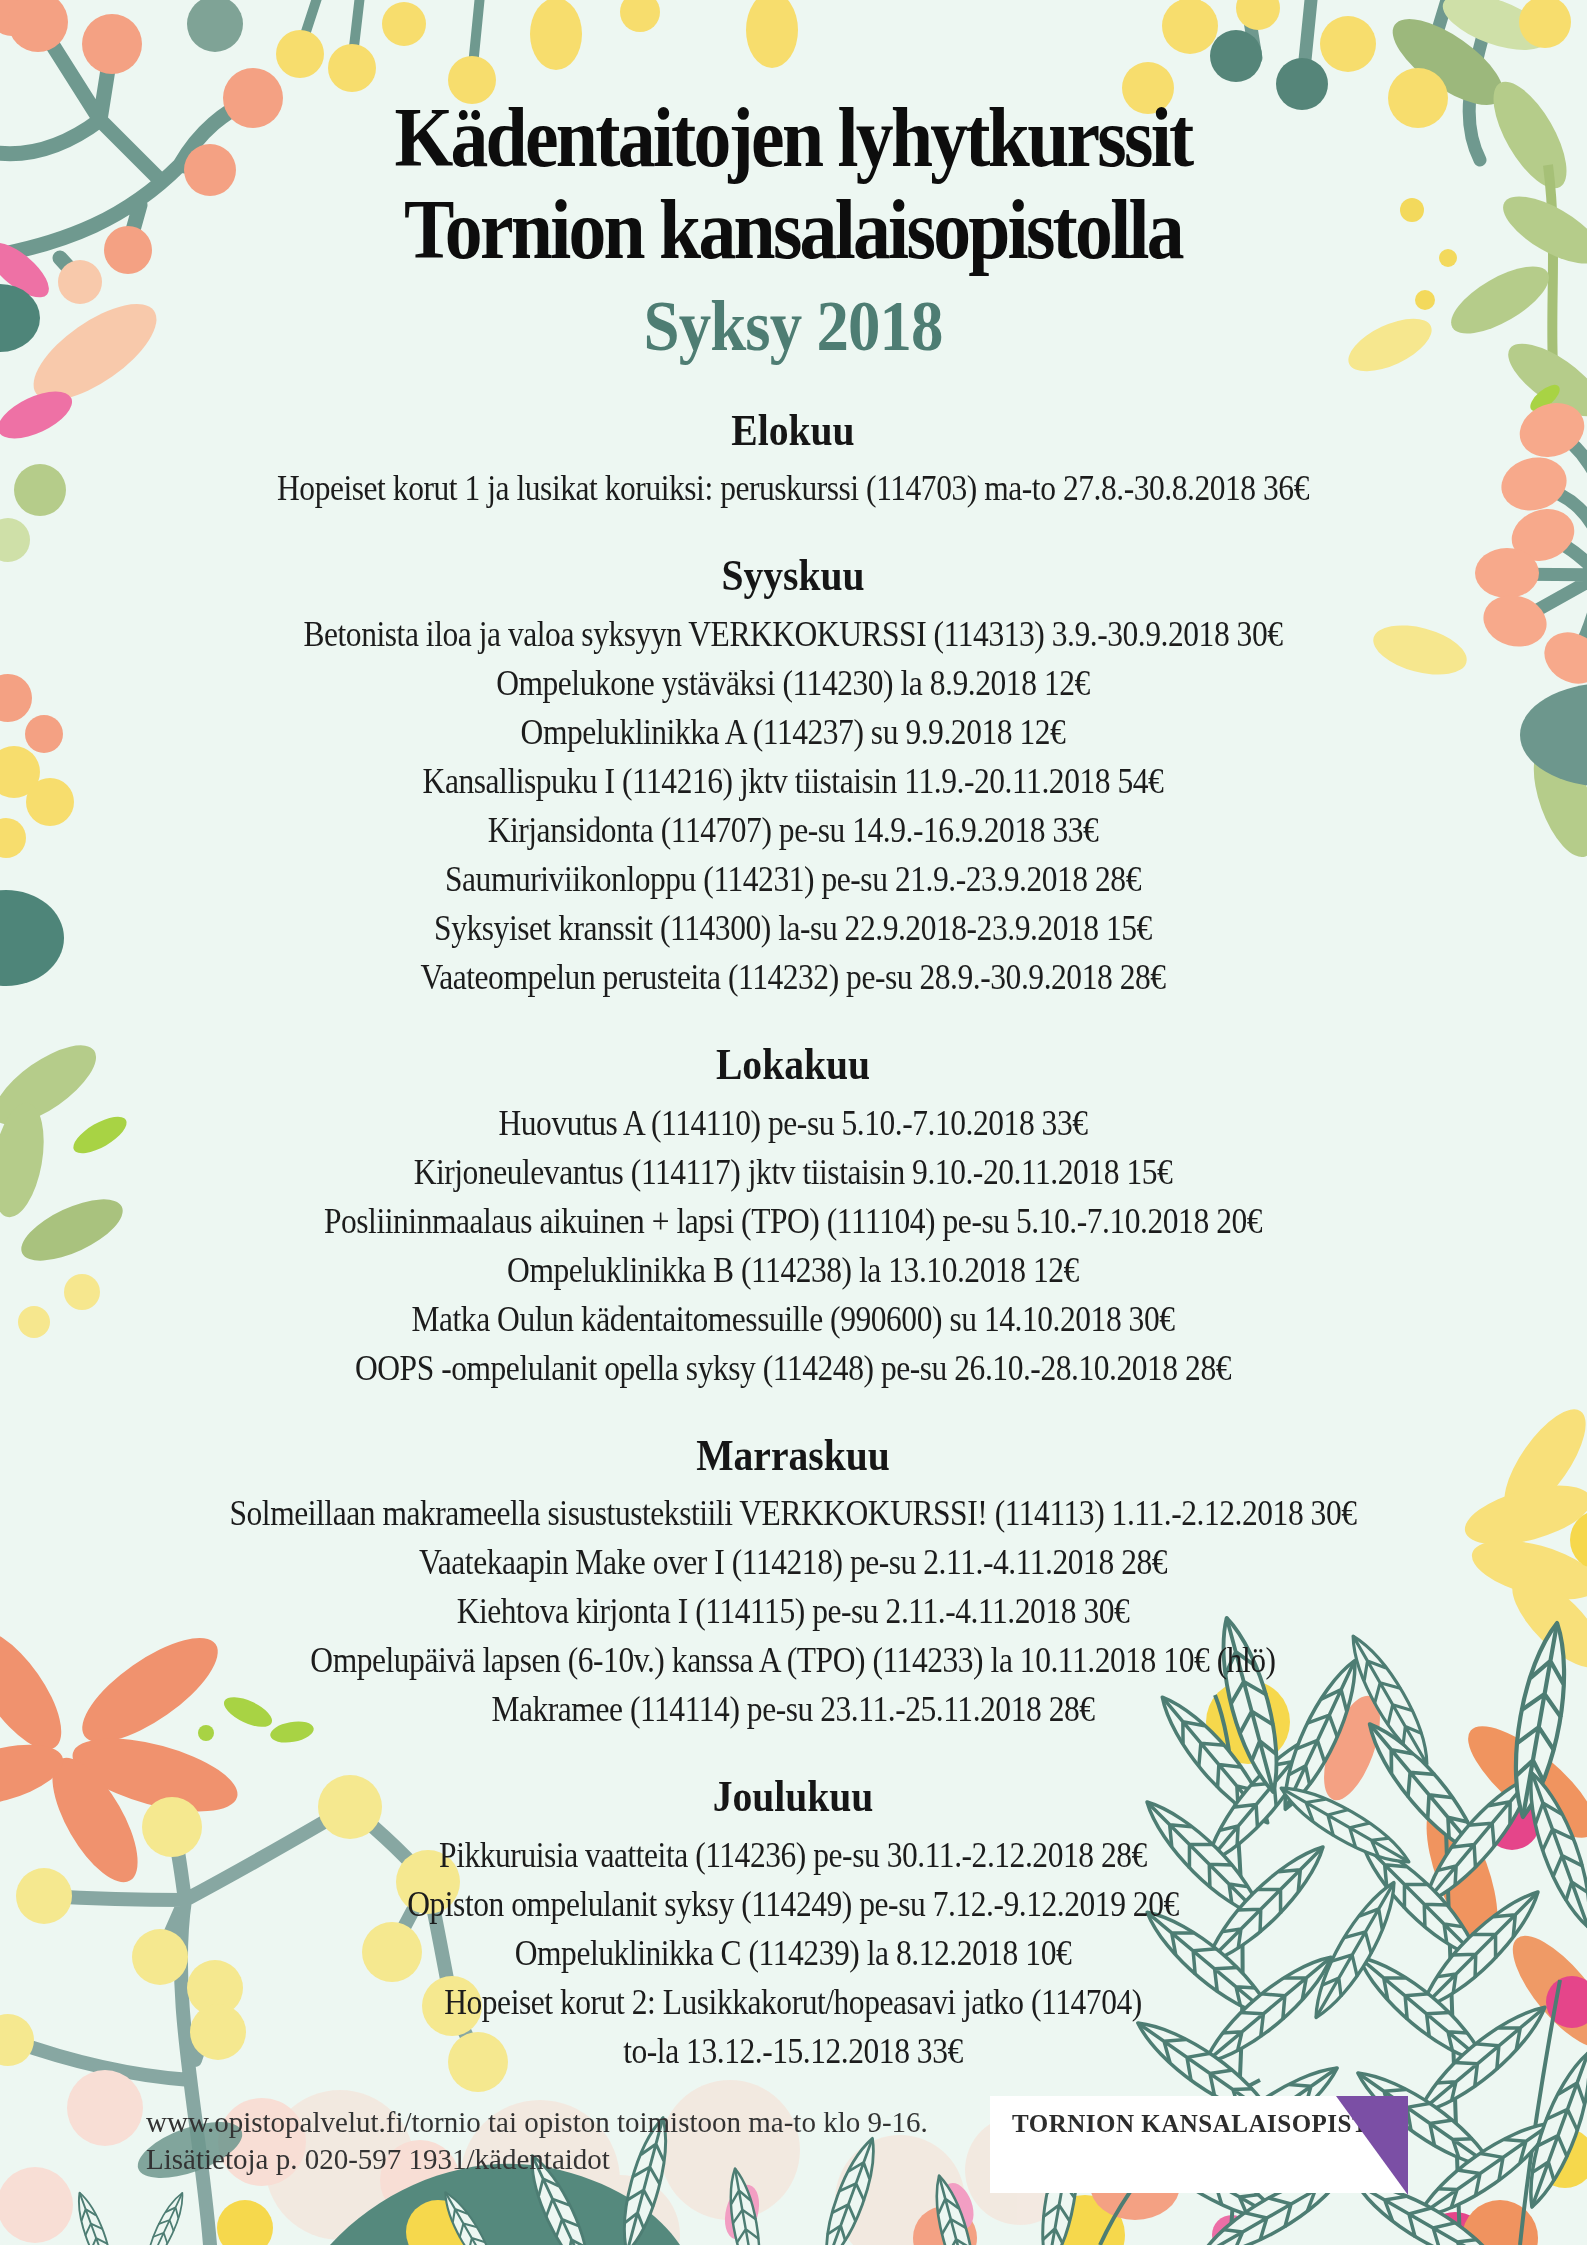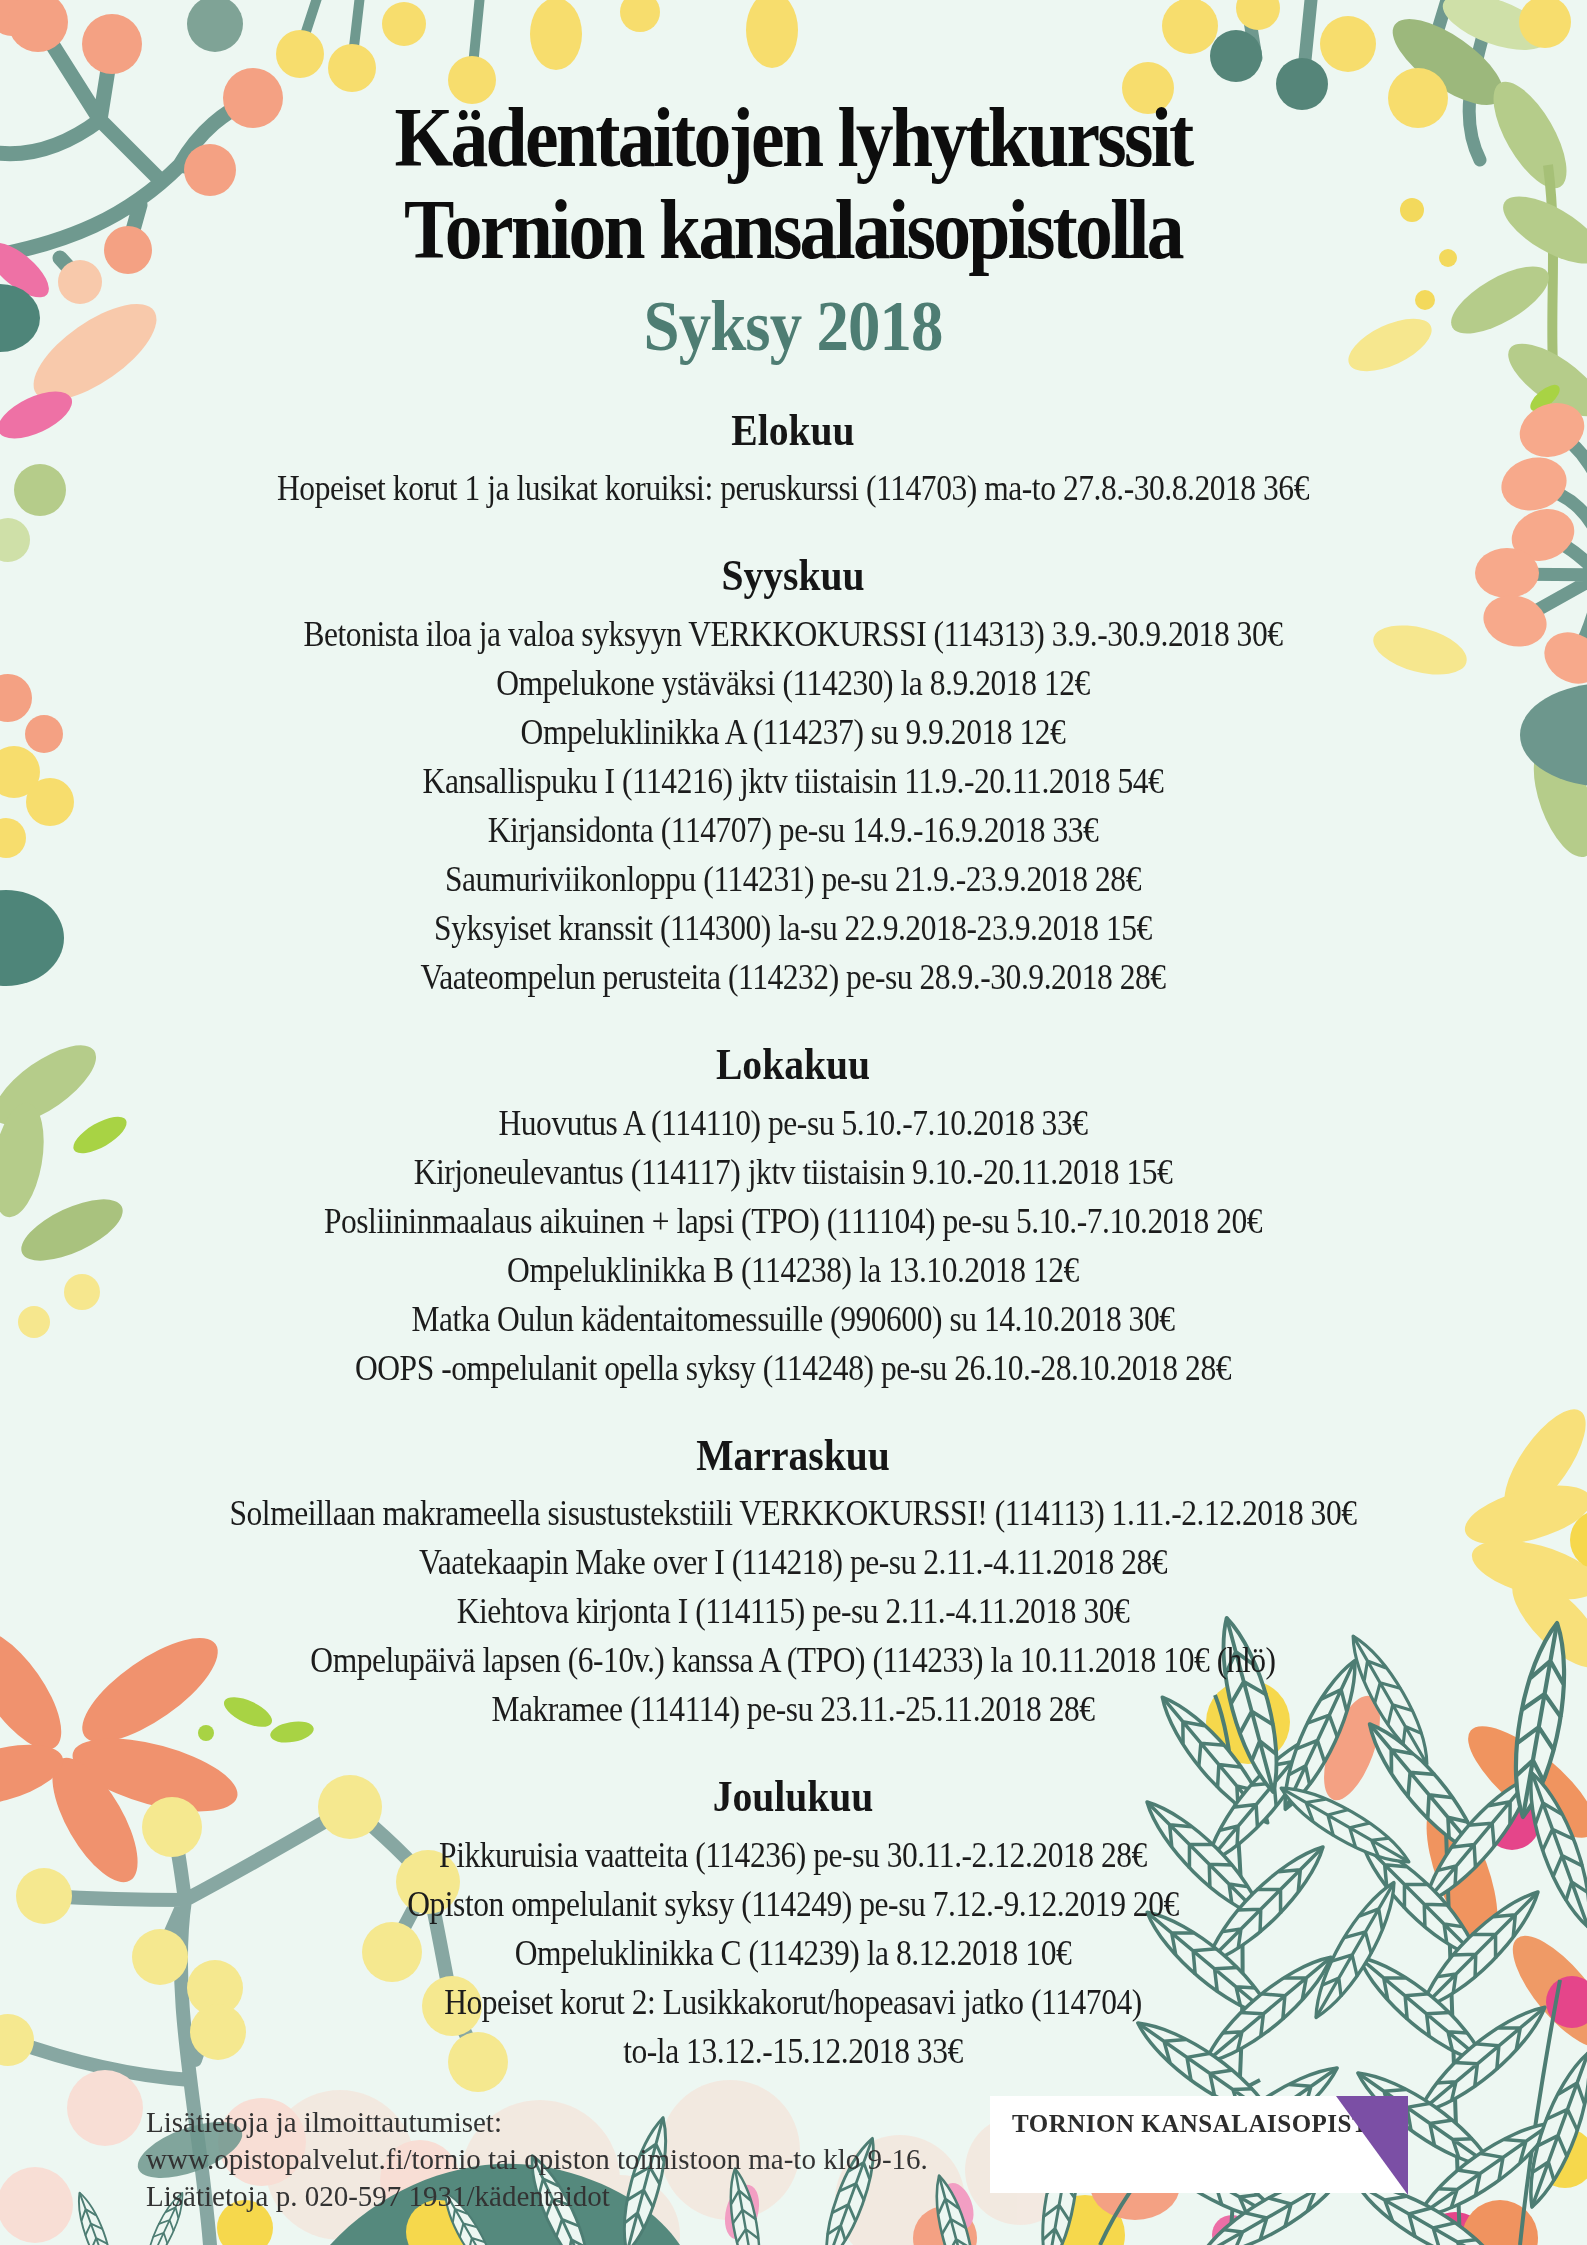--- a/index.html
+++ b/index.html
@@ -323,21 +323,20 @@
 
               <div class="course">Hopeiset korut 2: Lusikkakorut/hopeasavi jatko (114704)</div>
 
               <div class="course">to-la 13.12.-15.12.2018 33€</div>
             </div>
         </section>
       </div>
   </div>
 
   <div class="footer">
-    <div>Lisätietoja ja ilmoittautumiset:</div>
     <div>www.opistopalvelut.fi/tornio tai opiston toimistoon ma-to klo 9-16.</div>
     <div>Lisätietoja p. 020-597 1931/kädentaidot</div>
   </div>
 
   <div class="logo">
     <span class="logo-text">TORNION KANSALAISOPISTO</span>
     <svg class="logo-tri" viewBox="0 0 72 99" xmlns="http://www.w3.org/2000/svg">
       <polygon points="0,0 72,0 72,99" fill="#7b4fa5"></polygon>
     </svg>
   </div>

